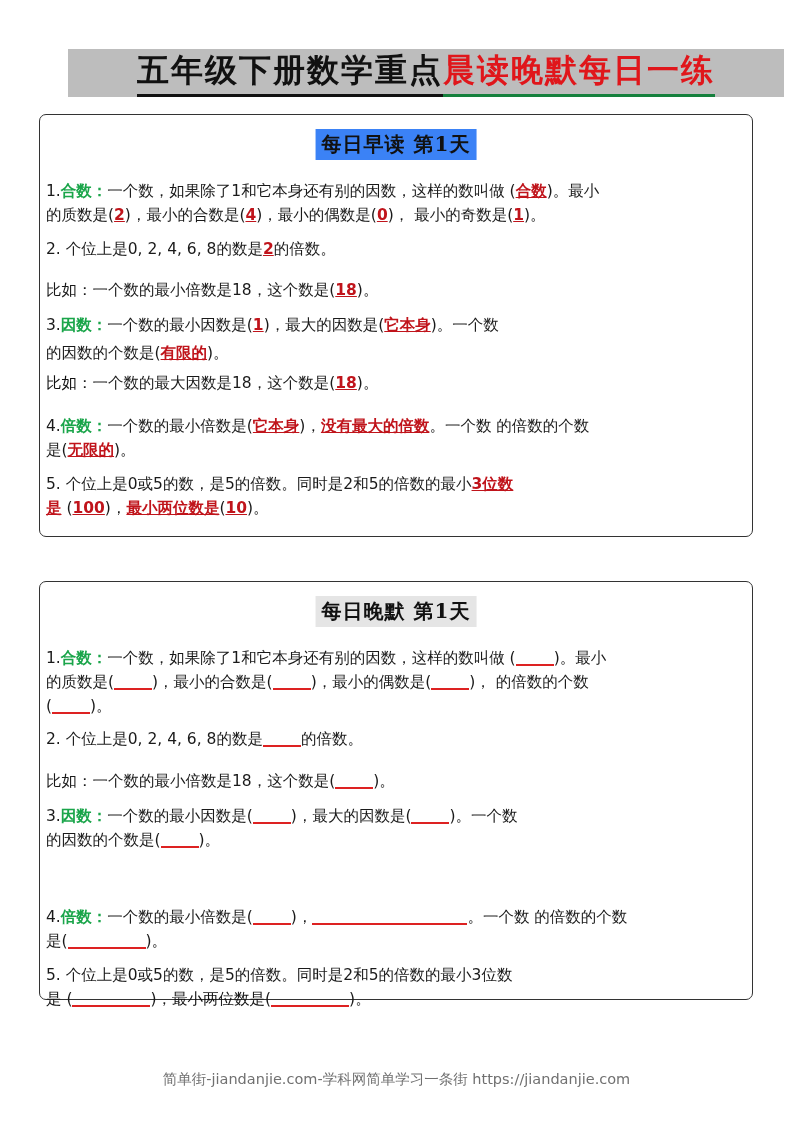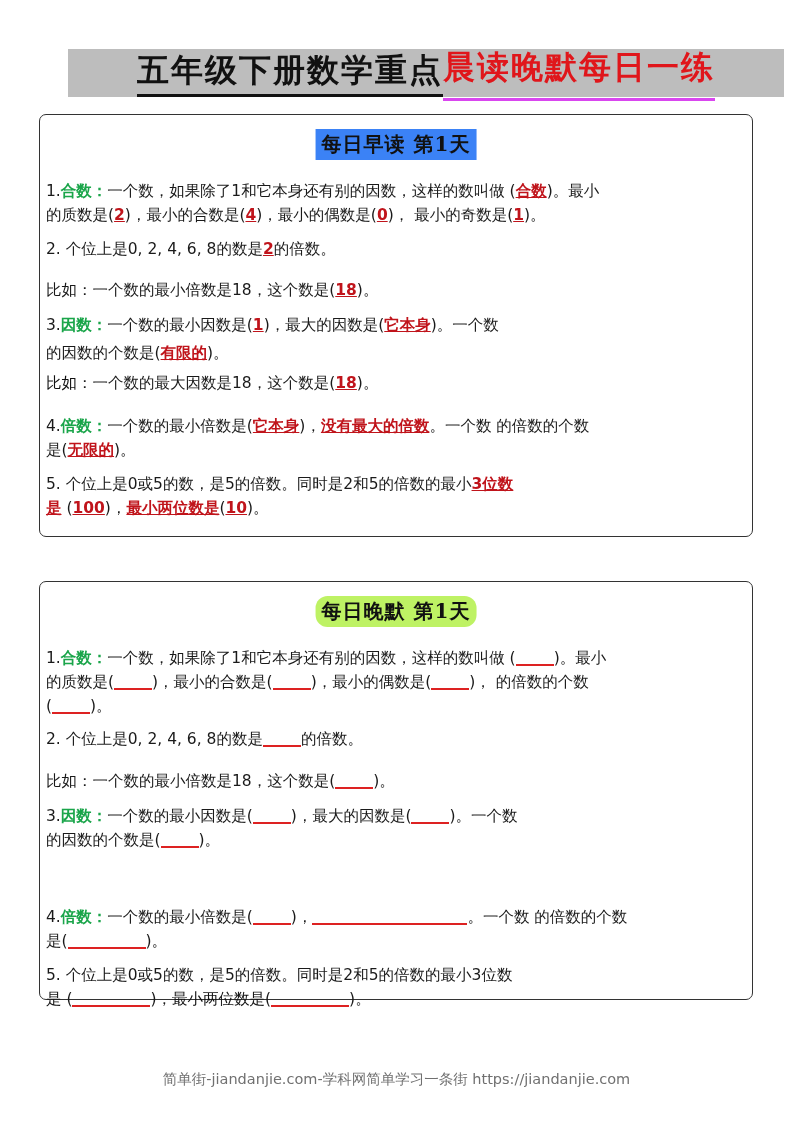--- a/index.html
+++ b/index.html
@@ -6,38 +6,38 @@
     html, body { width: 793px; height: 1122px; background: #ffffff; overflow: hidden; }
     body { position: relative; font-family: "DejaVu Sans", "Liberation Sans", sans-serif; color: #111; }
 
     .title-bar {
       position: absolute; left: 68px; top: 49px; width: 716px; height: 48px;
       background: #bdbdbd; display: flex; align-items: center; justify-content: center;
       font-family: "DejaVu Serif", "Liberation Serif", serif; font-weight: bold;
       font-size: 32px; letter-spacing: 2px; white-space: nowrap;
     }
     .title-bar .t-black { color: #111; border-bottom: 3px solid #111; padding-bottom: 1px; }
-    .title-bar .t-red { color: #e0161b; border-bottom: 3px solid #d946ef; padding-bottom: 8px; }
+    .title-bar .t-red { color: #e0161b; border-bottom: 3px solid #15803d; padding-bottom: 1px; }
 
     .card {
       position: absolute; left: 39px; width: 714px;
       border: 1.5px solid #333; border-radius: 7px; background: #fff;
       padding: 0 8px;
     }
     .card.morning { top: 114px; height: 423px; }
     .card.evening { top: 581px; height: 419px; }
 
     .card-title {
       position: absolute; top: 14px; left: 50%; transform: translateX(-50%);
       padding: 2px 6px; font-family: "DejaVu Serif", "Liberation Serif", serif;
       font-weight: bold; font-size: 20px; white-space: nowrap; letter-spacing: 1px;
       color: #111;
     }
     .morning .card-title { background: #3b82f6; }
-    .evening .card-title { background: #bef264; border-radius: 12px; }
+    .evening .card-title { background: #e5e5e5; }
 
     .line {
       position: absolute; left: 6px; right: 6px; font-size: 15.5px; line-height: 24px;
       white-space: nowrap; color: #1a1a1a;
     }
     .g { color: #1aa54a; font-weight: bold; }
     .a { color: #c0141b; font-weight: bold; text-decoration: underline; text-decoration-color: #c0141b; }
     .b { font-weight: normal; color: #111; margin-top: 12px; }
     .blank {
       display: inline-block; border-bottom: 2px solid #d22; height: 18px; vertical-align: -3px;

